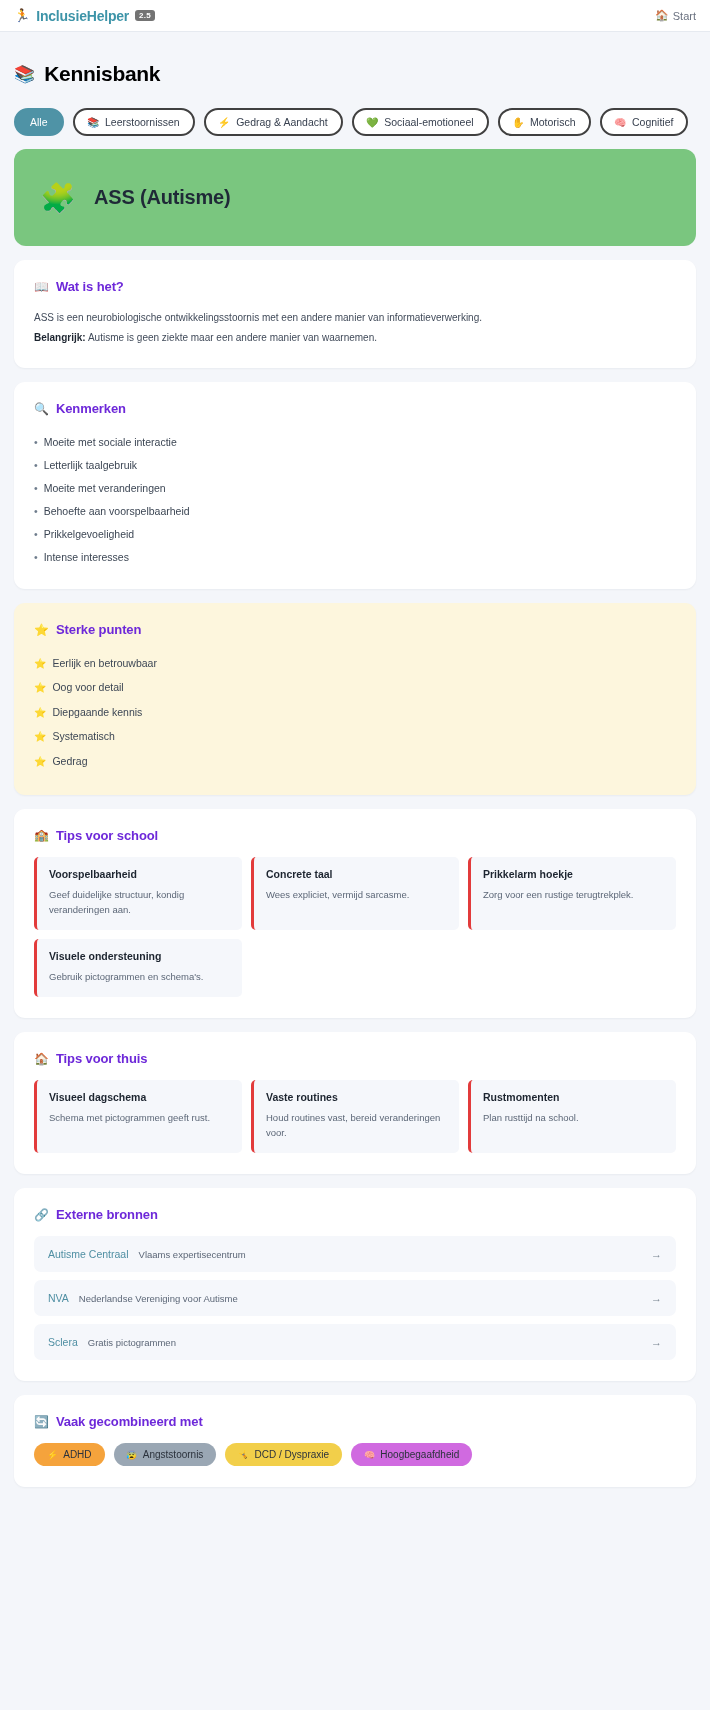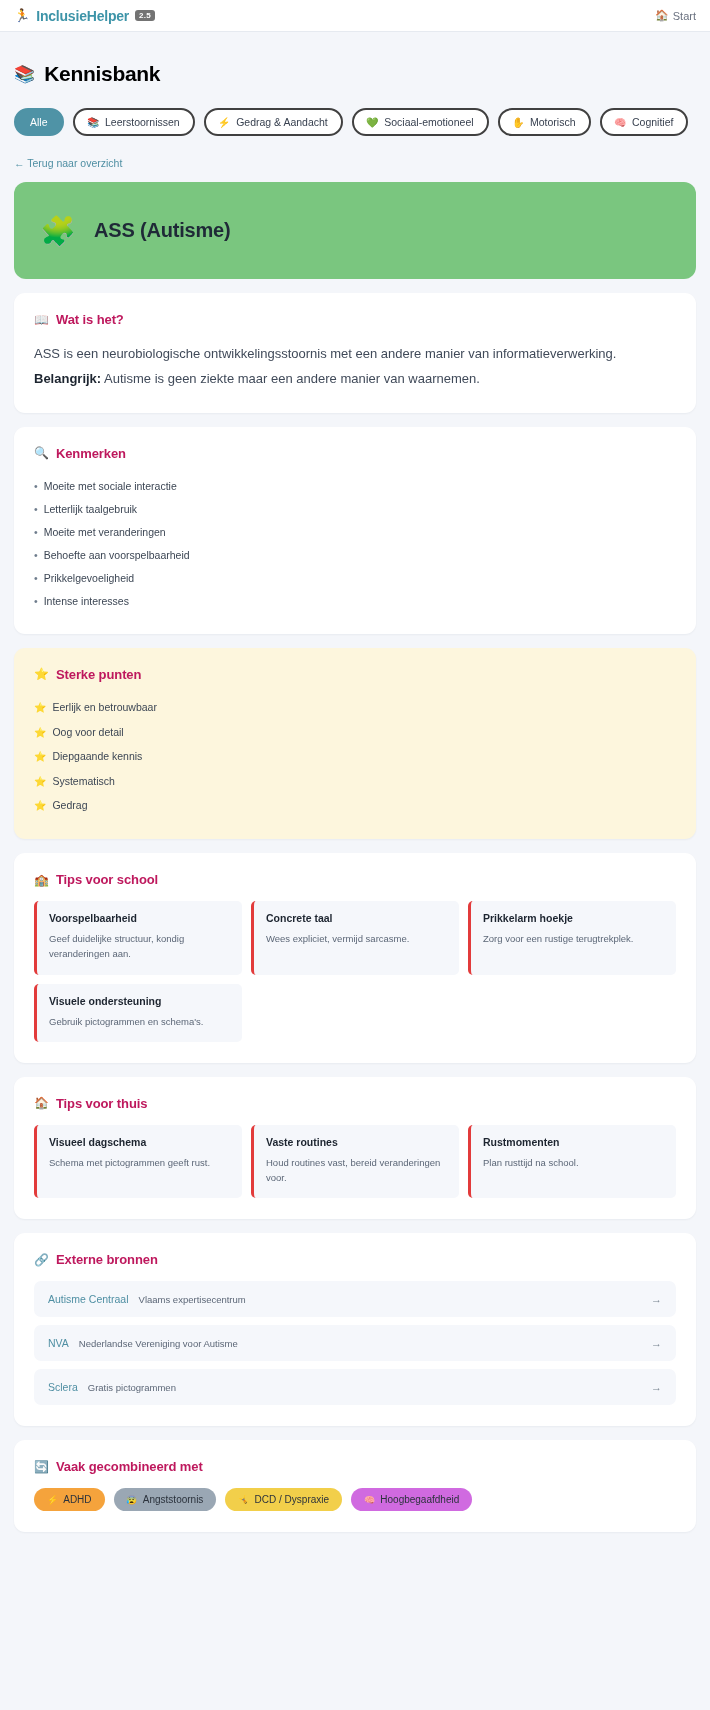--- a/index.html
+++ b/index.html
@@ -135,26 +135,26 @@
   .card-head {
     display: flex;
     align-items: center;
     gap: 7px;
     margin-bottom: 14px;
   }
   .card-head-icon { font-size: 12px; }
   .card-head-title {
     font-size: 13px;
     font-weight: bold;
-    color: #be185d;
+    color: #6d28d9;
     letter-spacing: -0.1px;
   }
 
   .para {
-    font-size: 13px;
+    font-size: 10px;
     color: #404a59;
     line-height: 1.95;
   }
   .para b { color: #1d2530; font-weight: bold; }
 
   .bullets { list-style: none; }
   .bullets li {
     font-size: 10.5px;
     color: #3c4654;
     padding: 5.5px 0;
@@ -274,21 +274,20 @@
     <div class="chip">
       <span class="chip-icon">✋</span>
       <span>Motorisch</span>
     </div>
     <div class="chip">
       <span class="chip-icon">🧠</span>
       <span>Cognitief</span>
     </div>
   </div>
 
-  <a class="back-link" href="#">← Terug naar overzicht</a>
 
   <div class="hero">
     <span class="hero-icon">🧩</span>
     <span class="hero-title">ASS (Autisme)</span>
   </div>
 
   <div class="card">
     <div class="card-head">
       <span class="card-head-icon">📖</span>
       <span class="card-head-title">Wat is het?</span>

